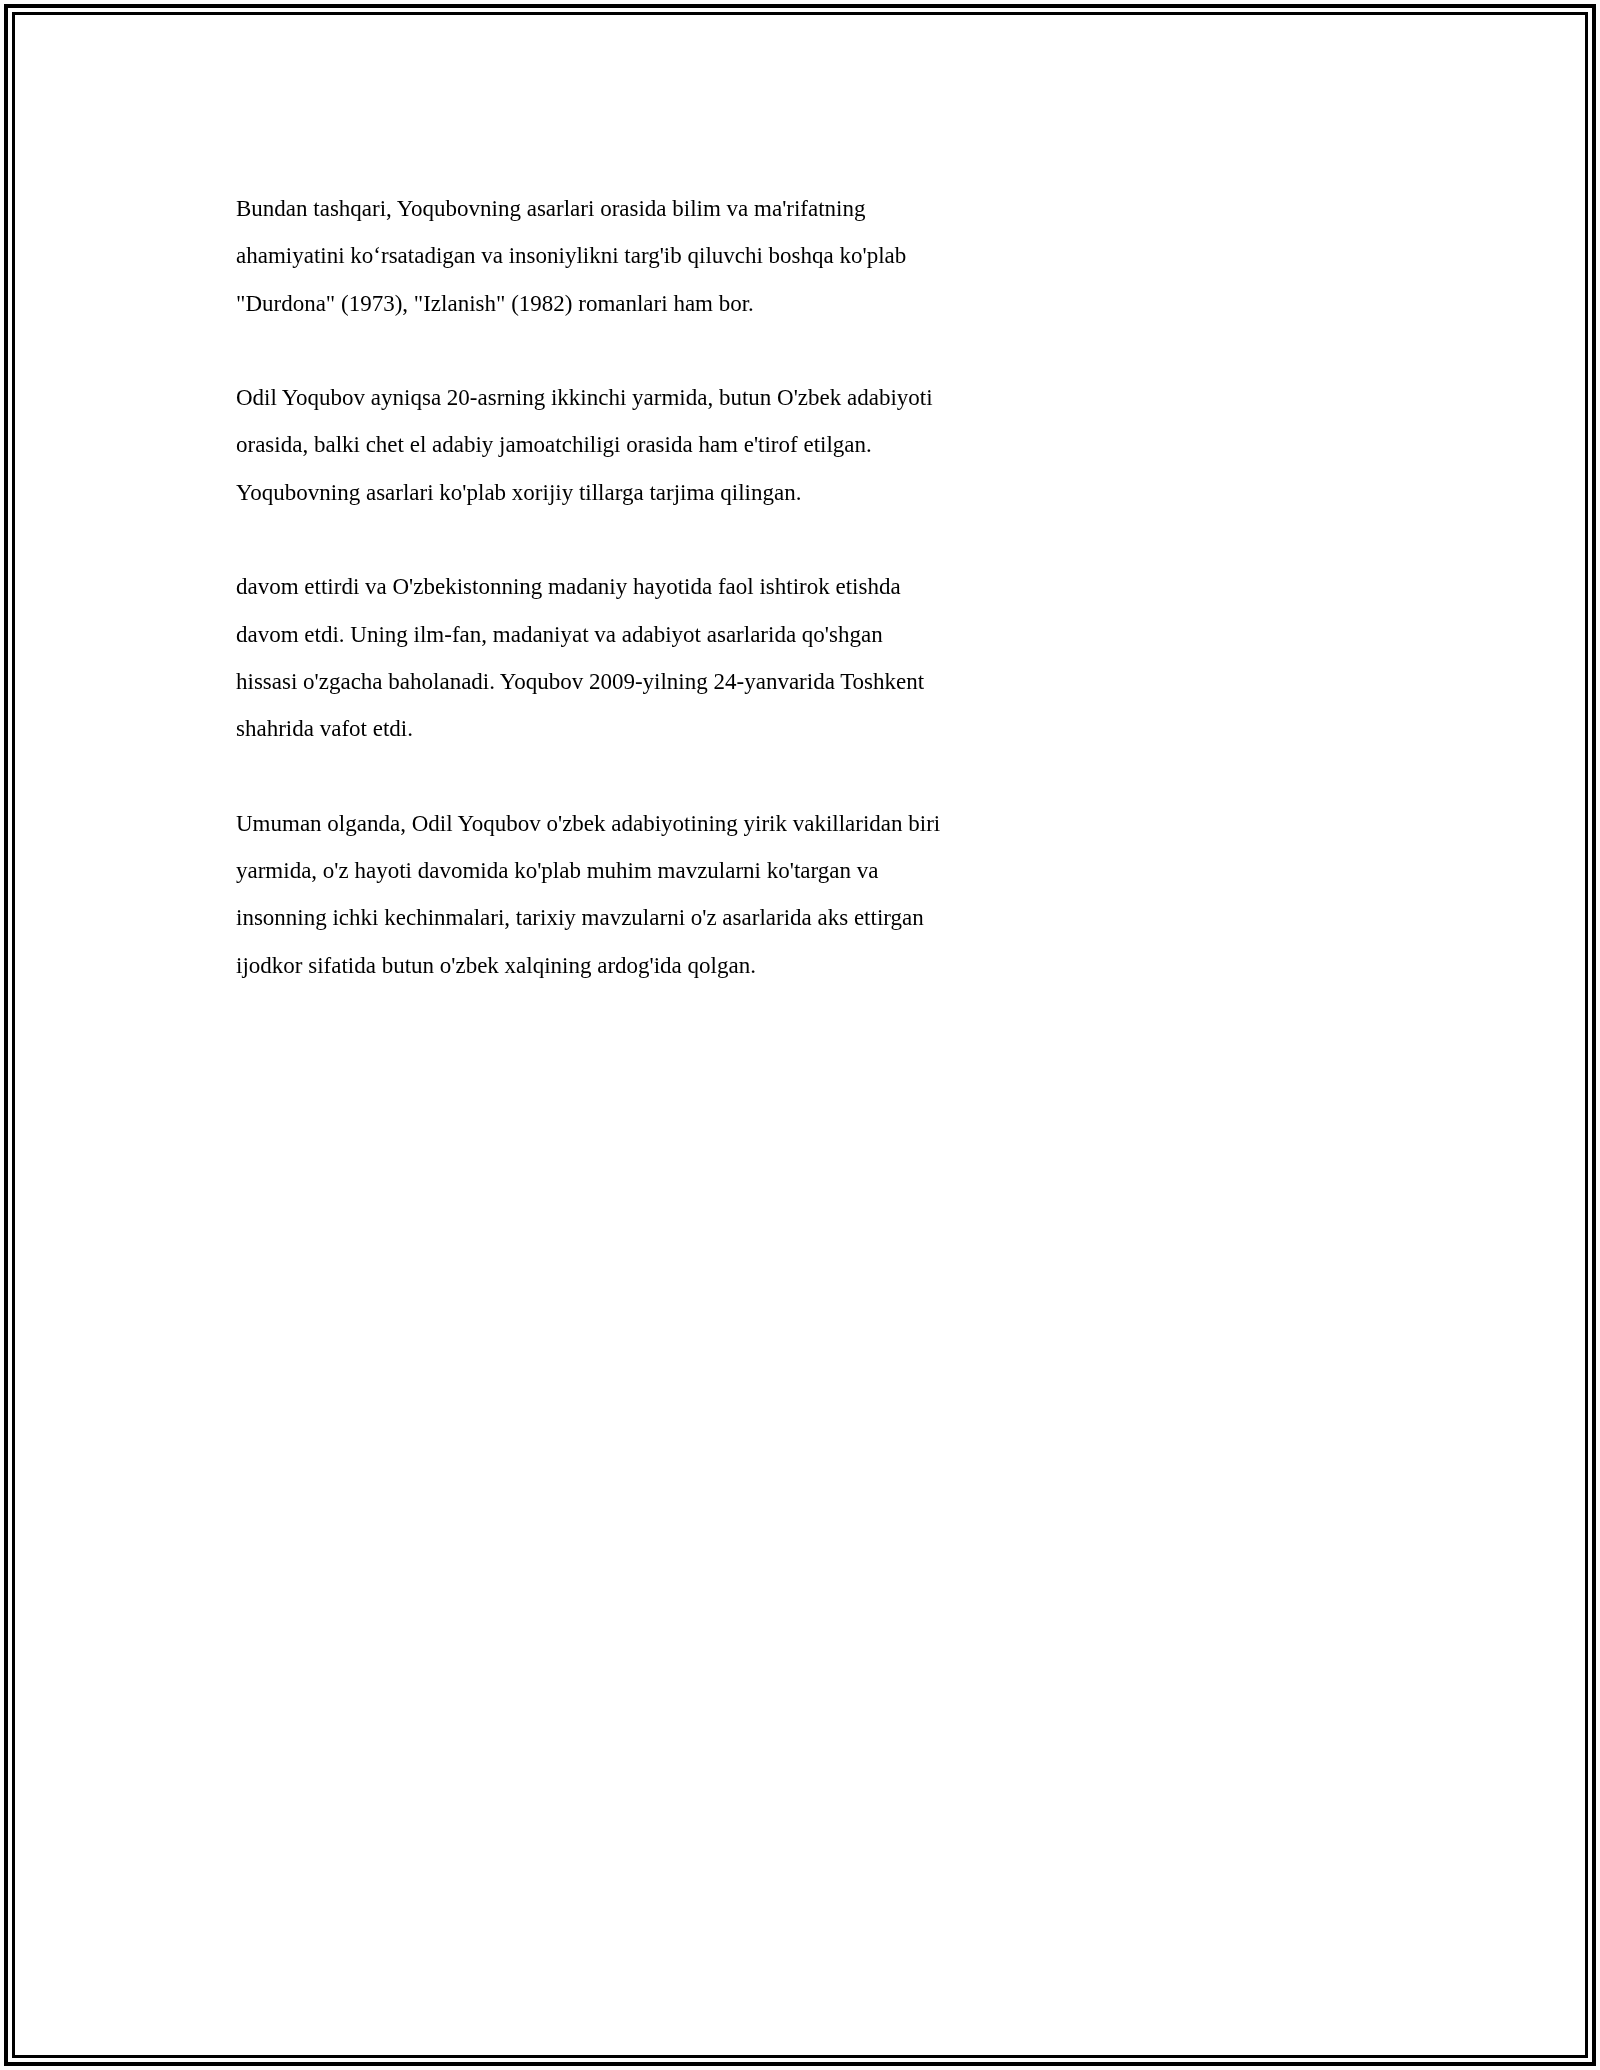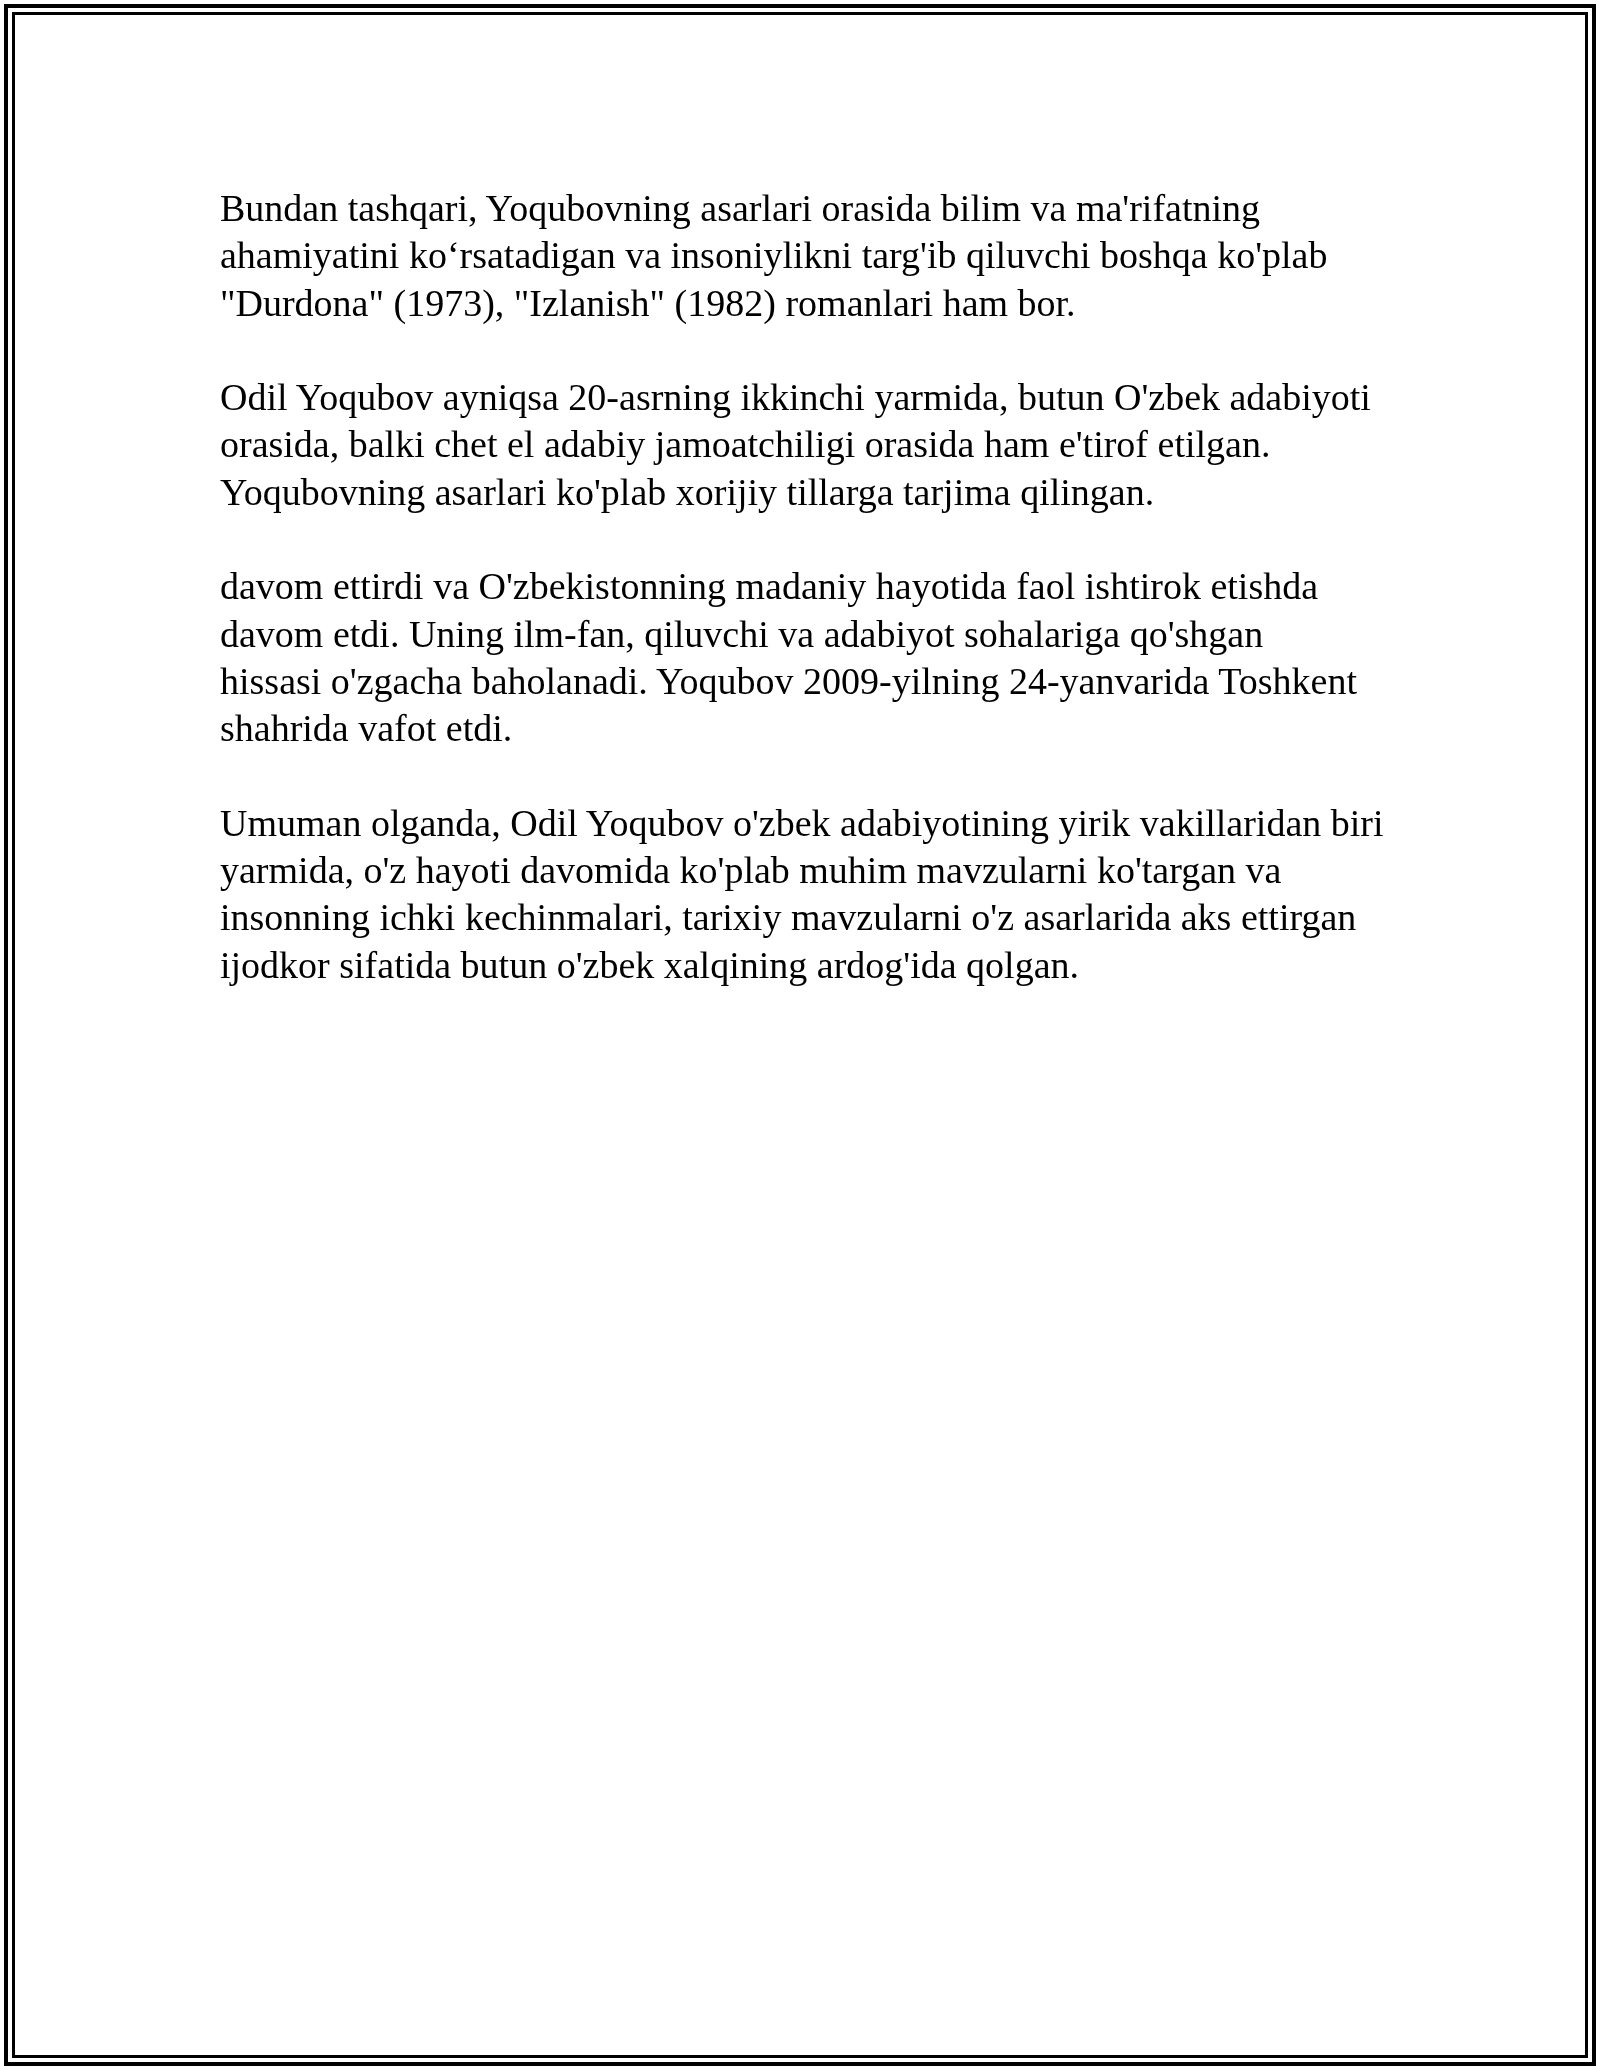--- a/index.html
+++ b/index.html
@@ -23,25 +23,25 @@
     pointer-events: none;
   }
   .frame-inner {
     position: absolute;
     top: 12px; left: 12px; right: 12px; bottom: 12px;
     border: 3px solid #000000;
     pointer-events: none;
   }
   .content {
     position: absolute;
-    left: 220px;
+    left: 236px;
     top: 185px;
     width: 1140px;
     color: #000000;
-    font-size: 38px;
+    font-size: 23px;
     line-height: 47.3px;
     letter-spacing: 0px;
   }
   .para {
     margin: 0 0 47.3px 0;
     padding: 0;
   }
   .para:last-child {
     margin-bottom: 16px;
   }
@@ -62,21 +62,21 @@
         <span class="line">ahamiyatini ko‘rsatadigan va insoniylikni targ'ib qiluvchi boshqa ko'plab</span>
         <span class="line">"Durdona" (1973), "Izlanish" (1982) romanlari ham bor.</span>
       </p>
       <p class="para">
         <span class="line">Odil Yoqubov ayniqsa 20-asrning ikkinchi yarmida, butun O'zbek adabiyoti</span>
         <span class="line">orasida, balki chet el adabiy jamoatchiligi orasida ham e'tirof etilgan.</span>
         <span class="line">Yoqubovning asarlari ko'plab xorijiy tillarga tarjima qilingan.</span>
       </p>
       <p class="para">
         <span class="line">davom ettirdi va O'zbekistonning madaniy hayotida faol ishtirok etishda</span>
-        <span class="line">davom etdi. Uning ilm-fan, qiluvchi va adabiyot sohalariga qo'shgan</span>
+        <span class="line">davom etdi. Uning ilm-fan, madaniyat va adabiyot asarlarida qo'shgan</span>
         <span class="line">hissasi o'zgacha baholanadi. Yoqubov 2009-yilning 24-yanvarida Toshkent</span>
         <span class="line">shahrida vafot etdi.</span>
       </p>
       <p class="para">
         <span class="line">Umuman olganda, Odil Yoqubov o'zbek adabiyotining yirik vakillaridan biri</span>
         <span class="line">yarmida, o'z hayoti davomida ko'plab muhim mavzularni ko'targan va</span>
         <span class="line">insonning ichki kechinmalari, tarixiy mavzularni o'z asarlarida aks ettirgan</span>
         <span class="line">ijodkor sifatida butun o'zbek xalqining ardog'ida qolgan.</span>
       </p>
     </div>

